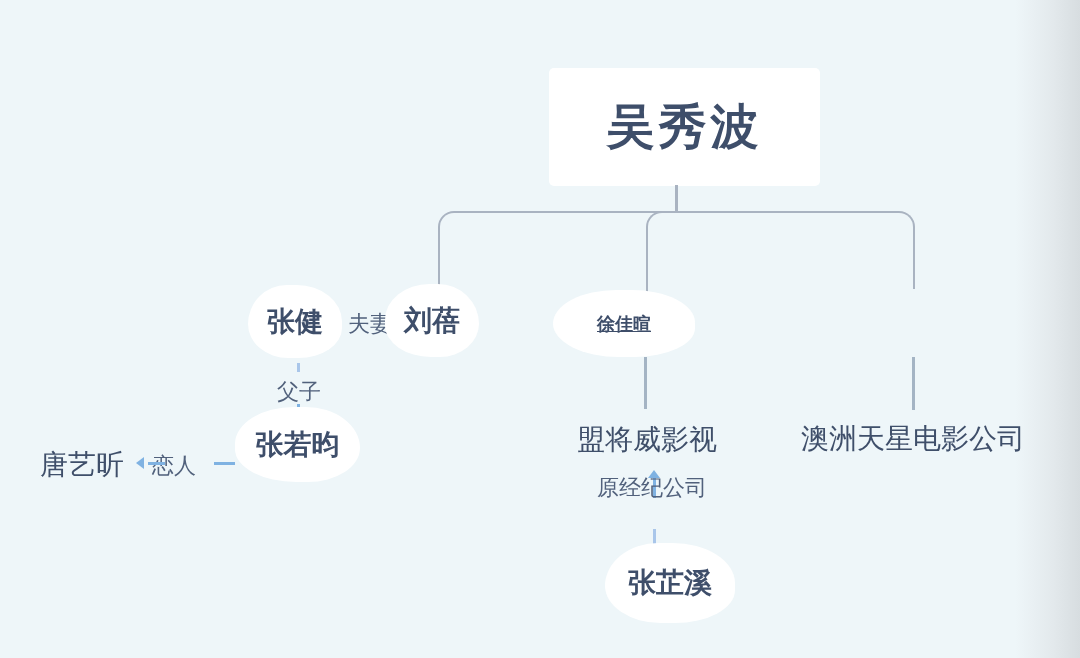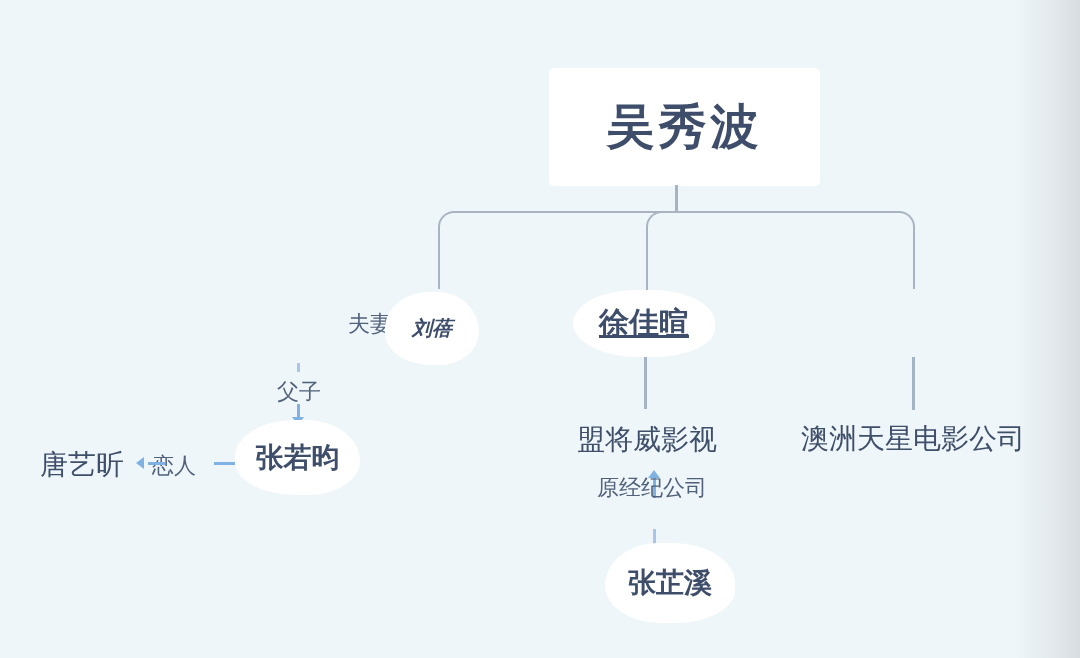--- a/index.html
+++ b/index.html
@@ -19,24 +19,24 @@
   .root-box{
     left:549px;top:68px;width:271px;height:118px;
     border-radius:5px;font-size:48px;font-weight:700;letter-spacing:4px;
   }
   .blob{font-weight:700;}
   .blob-a{border-radius:46% 54% 52% 48% / 60% 56% 46% 52%;}
   .blob-b{border-radius:52% 48% 46% 54% / 54% 60% 50% 48%;}
   .blob-c{border-radius:50% 50% 48% 52% / 56% 54% 48% 56%;}
   .blob-d{border-radius:48% 52% 50% 50% / 50% 52% 58% 54%;}
   .n-zhangjian {left:248px;top:285px;width:94px; height:73px;font-size:28px;}
-  .n-liubei    {left:385px;top:292px;width:94px; height:73px;font-size:20px;font-style:italic;}
-  .n-xujiaxuan {left:573px;top:290px;width:142px;height:67px;font-size:30px;font-weight:600;text-decoration:underline;}
+  .n-liubei    {left:385px;top:284px;width:94px; height:73px;font-size:28px;}
+  .n-xujiaxuan {left:553px;top:290px;width:142px;height:67px;font-size:18px;font-weight:600;text-decoration:underline;}
   .n-guodegang {left:840px;top:290px;width:143px;height:67px;font-size:26px;font-weight:600;}
-  .n-zhangruoyun{left:235px;top:420px;width:125px;height:75px;font-size:28px;}
+  .n-zhangruoyun{left:235px;top:407px;width:125px;height:75px;font-size:28px;}
   .n-zhangzhixi{left:605px;top:543px;width:130px;height:80px;font-size:28px;}
   
   .plain{
     position:absolute;color:#3f4f6a;font-size:28px;font-weight:500;white-space:nowrap;
   }
   .t-tangyixin{left:40px; top:446px;}
   .t-mengjiangwei{left:577px;top:421px;}
   .t-aozhou{left:801px;top:420px;}
   
   .rel-label{
@@ -94,20 +94,23 @@
   <div class="node root-box">
     <span>吴秀波</span>
   </div>
 
   <div class="conn trunk"></div>
   <div class="bracket"></div>
   <div class="mid-branch"></div>
   <div class="conn xu-line"></div>
   <div class="conn guo-line"></div>
 
+  <div class="node blob blob-a n-zhangjian">
+    <span>张健</span>
+  </div>
   <div class="rel-label l-fuqi">夫妻</div>
   <div class="node blob blob-b n-liubei">
     <span>刘蓓</span>
   </div>
   <div class="node blob blob-c n-xujiaxuan">
     <span>徐佳暄</span>
   </div>
 
   <div class="dash fuzi-dash"></div>
   <div class="rel-label l-fuzi">父子</div>

